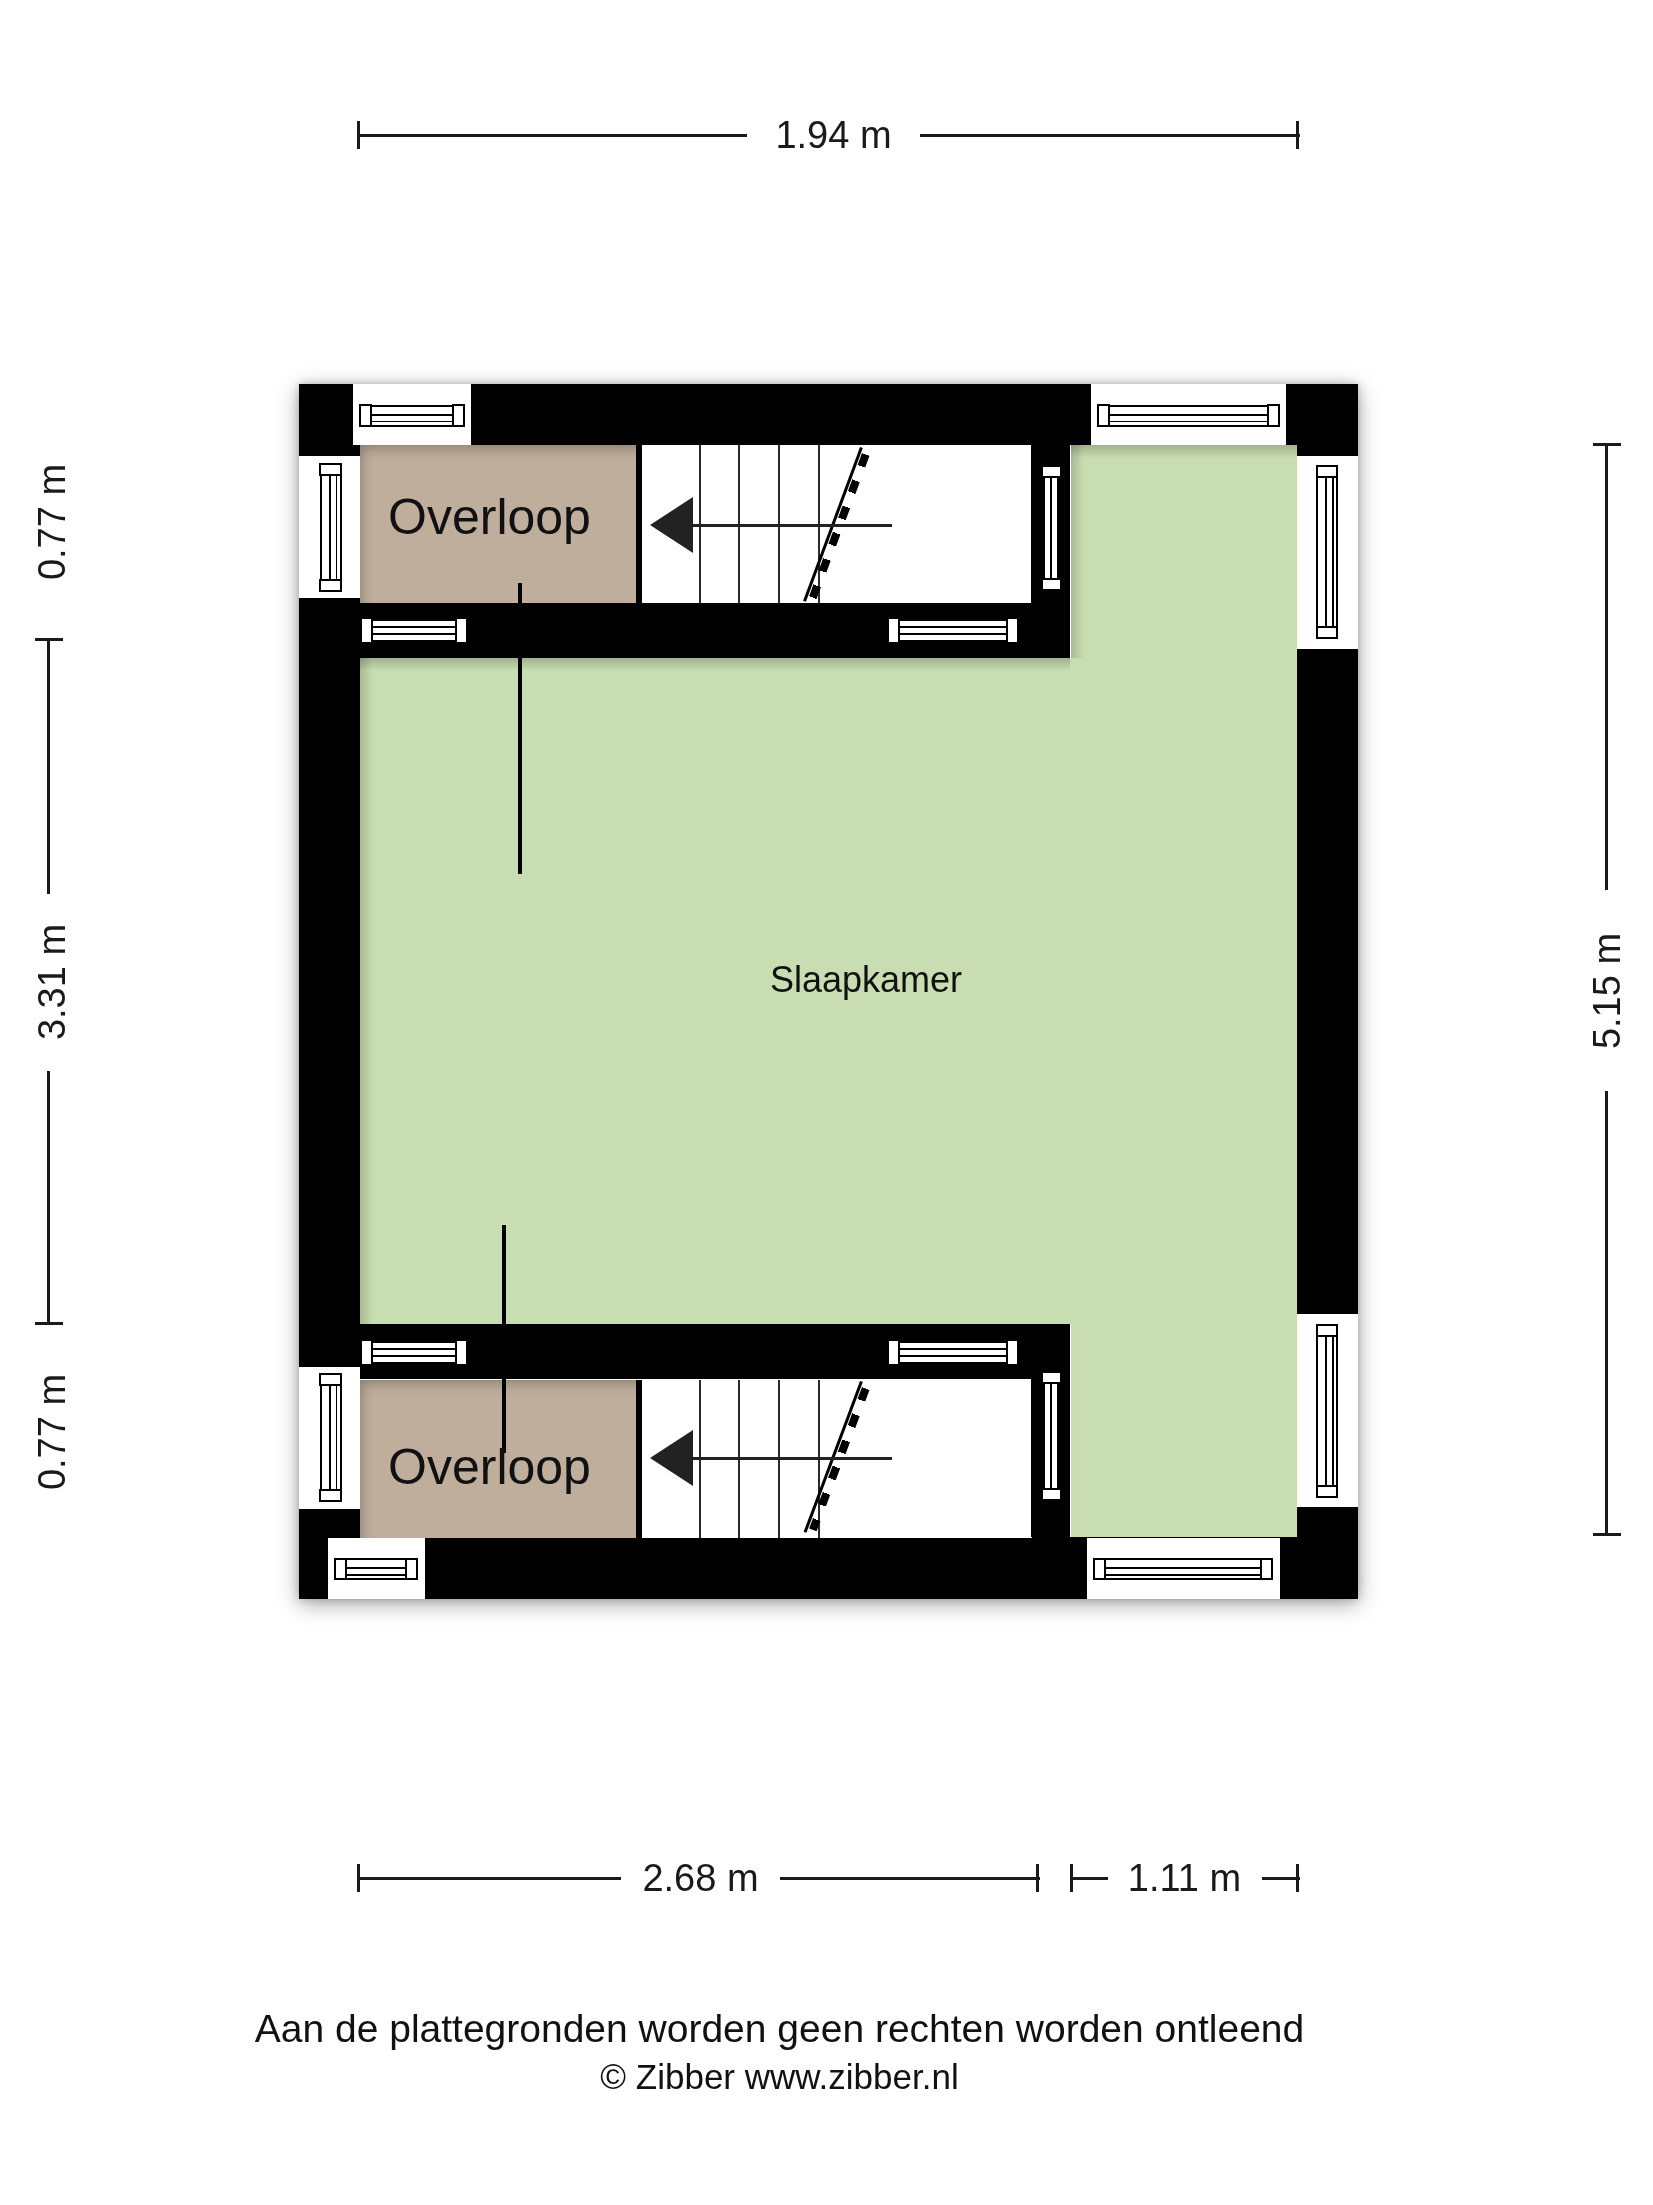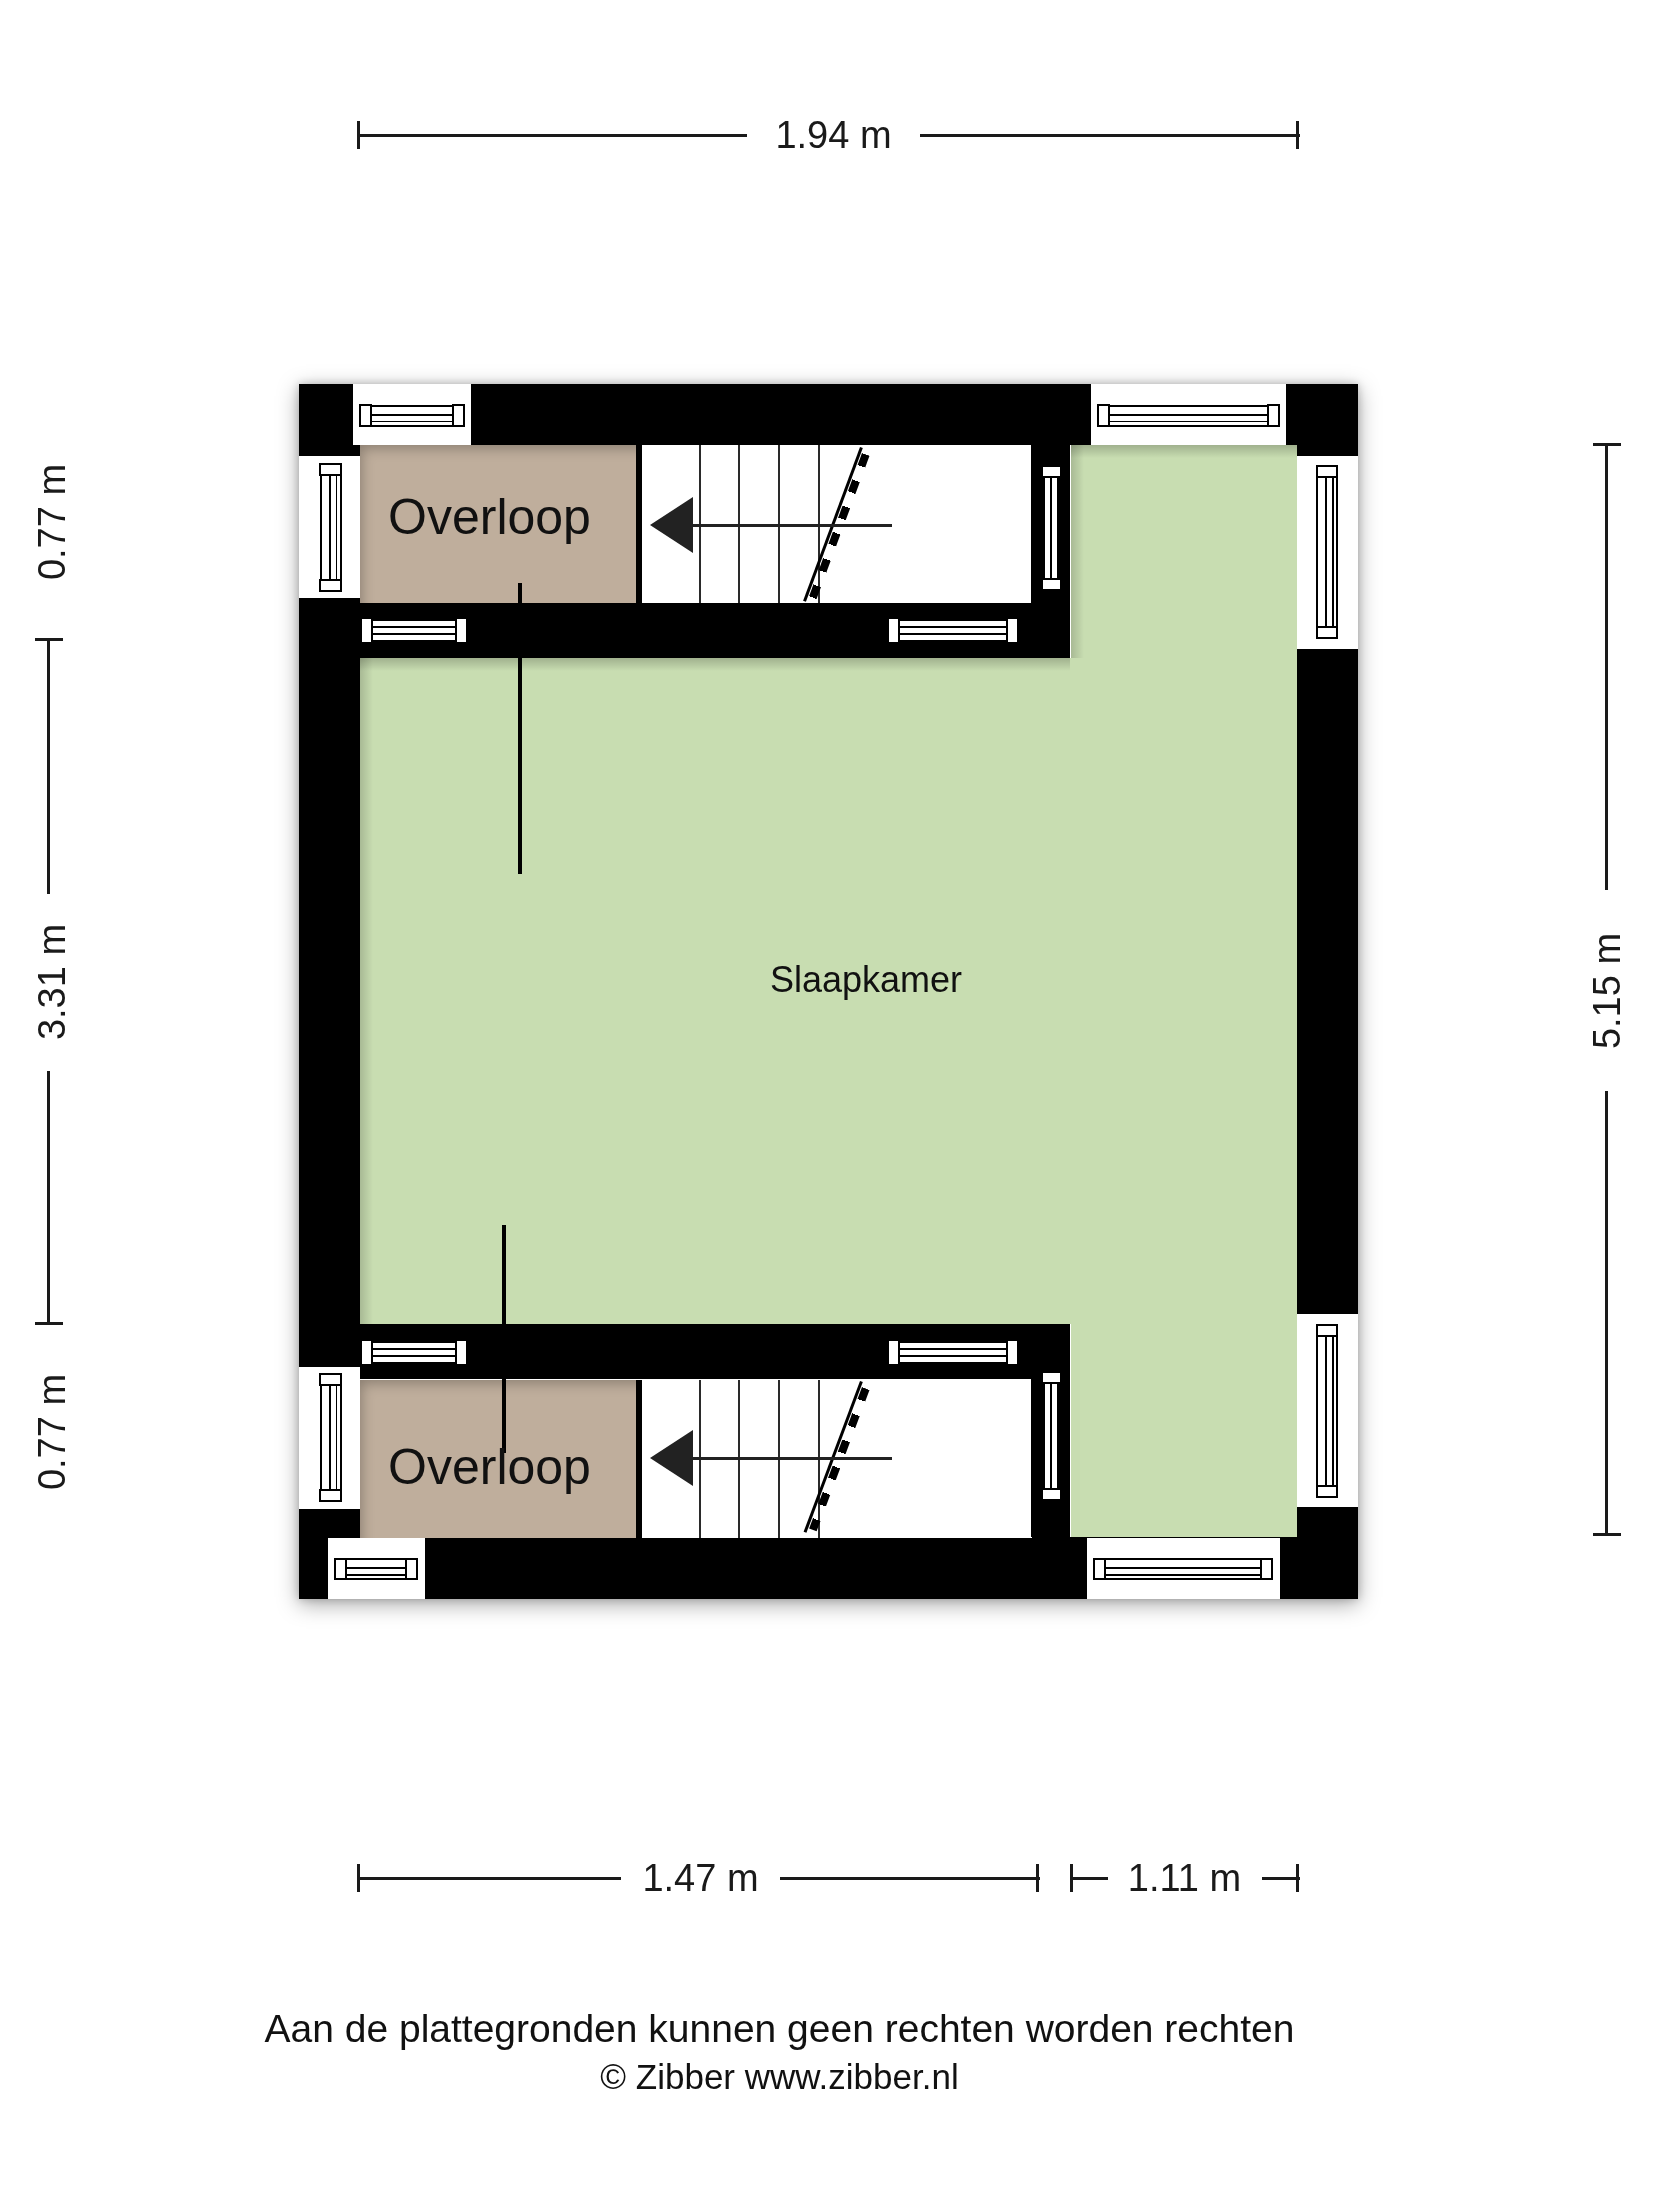--- a/index.html
+++ b/index.html
@@ -71,21 +71,21 @@
   <div class="abs dlabel vert" style="left:-43px;top:1410px;">0.77 m</div>
 
   <div class="abs dline" style="left:1593px;top:443px;width:28px;height:3.2px;"></div>
   <div class="abs dline" style="left:1605px;top:443px;width:3.2px;height:447px;"></div>
   <div class="abs dlabel vert" style="left:1512px;top:969px;">5.15 m</div>
   <div class="abs dline" style="left:1605px;top:1091px;width:3.2px;height:445px;"></div>
   <div class="abs dline" style="left:1593px;top:1533px;width:28px;height:3.2px;"></div>
 
   <div class="abs dline" style="left:357px;top:1864px;width:3.2px;height:28px;"></div>
   <div class="abs dline" style="left:357px;top:1877px;width:264px;height:3.2px;"></div>
-  <div class="abs dlabel" style="left:621px;top:1856px;width:159px;">1.47 m</div>
+  <div class="abs dlabel" style="left:621px;top:1856px;width:159px;">2.68 m</div>
   <div class="abs dline" style="left:780px;top:1877px;width:260px;height:3.2px;"></div>
   <div class="abs dline" style="left:1036px;top:1864px;width:3.2px;height:28px;"></div>
   <div class="abs dline" style="left:1070px;top:1864px;width:3.2px;height:28px;"></div>
   <div class="abs dline" style="left:1070px;top:1877px;width:38px;height:3.2px;"></div>
   <div class="abs dlabel" style="left:1105px;top:1856px;width:159px;">1.11 m</div>
   <div class="abs dline" style="left:1262px;top:1877px;width:38px;height:3.2px;"></div>
   <div class="abs dline" style="left:1296px;top:1864px;width:3.2px;height:28px;"></div>
 
   <div id="plan">
 
@@ -157,17 +157,17 @@
     <div class="abs win win-v" style="left:742px;top:987px;width:20.5px;height:130px;"></div>
 
     <div class="abs door" style="left:219px;top:199px;height:291px;"></div>
     <div class="abs door" style="left:203px;top:841px;height:228px;"></div>
 
     <div class="abs room-label" style="left:80px;top:104px;width:221px;">Overloop</div>
     <div class="abs room-label" style="left:449px;top:575px;width:236px;font-size:36px;">Slaapkamer</div>
     <div class="abs room-label" style="left:80px;top:1054px;width:221px;">Overloop</div>
   </div>
 
-  <div class="abs footer-line" id="footer1" style="left:228px;top:2007px;">Aan de plattegronden kunnen geen rechten worden rechten</div>
+  <div class="abs footer-line" id="footer1" style="left:228px;top:2007px;">Aan de plattegronden worden geen rechten worden ontleend</div>
   <div class="abs footer-line" id="footer2" style="left:228px;top:2057px;">© Zibber www.zibber.nl</div>
 
 </div>
 
 
 </body></html>

